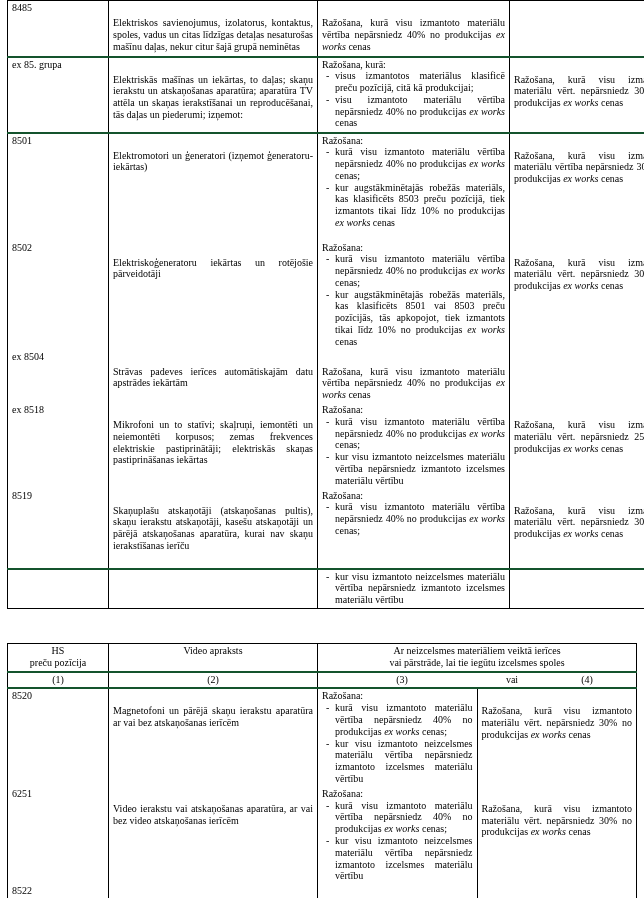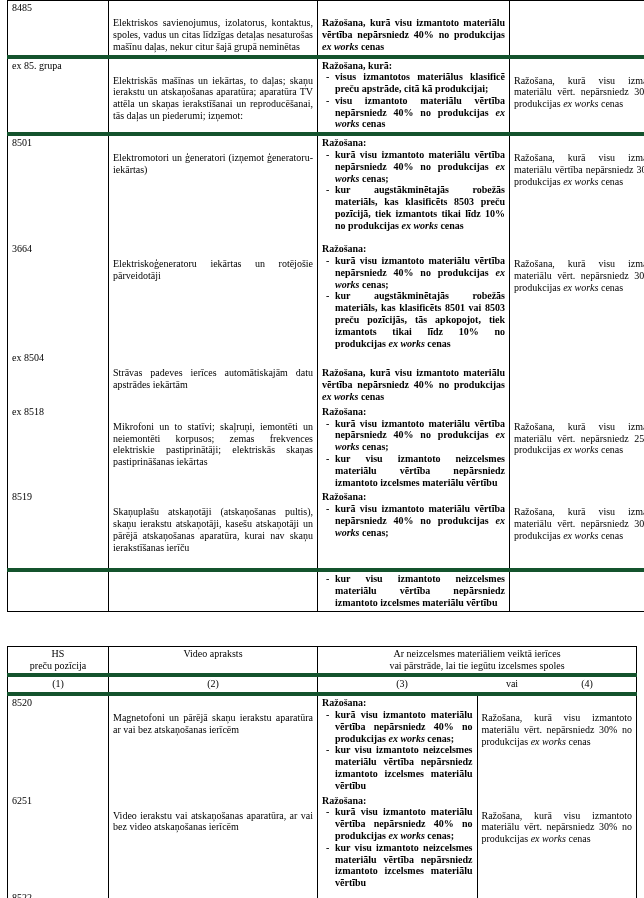--- a/index.html
+++ b/index.html
@@ -12,24 +12,24 @@
   .page { position:relative; width:644px; height:898px; }
   table {
     border-collapse:collapse; table-layout:fixed;
     width:630px; margin-left:7px;
     border:1px solid #000;
   }
   td {
     border-left:1px solid #000; border-right:1px solid #000;
     vertical-align:top; padding:1px 4px 2px 4px;
   }
-  tr.hl td { border-top:4px solid #14532d; }
+  tr.hl td { border-top:2px solid #14532d; }
   .c1{ width:92px; }
   .c2{ width:200px; }
-  .c3{ width:183px;font-weight:bold; }
+  .c3{ width:183px; }
   .c4{ width:154px; }
   .desc, .rule, .alt { text-align:justify;margin-top:15px; }
   .intro { text-align:justify; }
   .bullet { position:relative; padding-left:13px; text-align:justify; }
   .bullet::before { content:"-"; position:absolute; left:4px; top:0; }
   .hc { text-align:center; }
   .t2 { margin-top:34px; }
   .r0{ height:56px; } .r1{ height:76px; } .r2{ height:108px; } .r3{ height:90px; }
   .r4{ height:52px; } .r5{ height:82px; } .r6{ height:80px; } .r7{ height:32px; }
   .s0{ height:83px; } .s1{ height:96px; } .s2{ height:57px; }
@@ -62,21 +62,21 @@
     </tr>
     <tr class="r1 hl">
       <td class="c1">
             <div>ex 85. grupa</div>
           </td>
       <td class="c2">
             <div class="desc">Elektriskās mašīnas un iekārtas, to daļas; skaņu ierakstu un atskaņošanas aparatūra; aparatūra TV attēla un skaņas ierakstīšanai un reproducēšanai, tās daļas un piederumi; izņemot:</div>
           </td>
       <td class="c3">
         <div class="intro">Ražošana, kurā:</div>
-        <div class="bullet">visus izmantotos materiālus klasificē preču apstrāde, citā kā produkcijai;</div>
+        <div class="bullet">visus izmantotos materiālus klasificē preču pozīcijā, citā kā produkcijai;</div>
         <div class="bullet">visu izmantoto materiālu vērtība nepārsniedz 40% no produkcijas <i>ex works</i> cenas</div>
       </td>
       <td class="c4">
             <div class="alt">Ražošana, kurā visu izmantoto materiālu vērt. nepārsniedz 30% no produkcijas <i>ex works</i> cenas</div>
           </td>
     </tr>
     <tr class="r2 hl">
       <td class="c1">
             <div>8501</div>
           </td>
@@ -87,21 +87,21 @@
         <div class="intro">Ražošana:</div>
         <div class="bullet">kurā visu izmantoto materiālu vērtība nepārsniedz 40% no produkcijas <i>ex works</i> cenas;</div>
         <div class="bullet">kur augstākminētajās robežās materiāls, kas klasificēts 8503 preču pozīcijā, tiek izmantots tikai līdz 10% no produkcijas <i>ex works</i> cenas</div>
       </td>
       <td class="c4">
             <div class="alt">Ražošana, kurā visu izmantoto materiālu vērtība nepārsniedz 30% no produkcijas <i>ex works</i> cenas</div>
           </td>
     </tr>
     <tr class="r3">
       <td class="c1">
-            <div>3664</div>
+            <div>8502</div>
           </td>
       <td class="c2">
             <div class="desc">Elektriskoģeneratoru iekārtas un rotējošie pārveidotāji</div>
           </td>
       <td class="c3">
         <div class="intro">Ražošana:</div>
         <div class="bullet">kurā visu izmantoto materiālu vērtība nepārsniedz 40% no produkcijas <i>ex works</i> cenas;</div>
         <div class="bullet">kur augstākminētajās robežās materiāls, kas klasificēts 8501 vai 8503 preču pozīcijās, tās apkopojot, tiek izmantots tikai līdz 10% no produkcijas <i>ex works</i> cenas</div>
       </td>
       <td class="c4">

